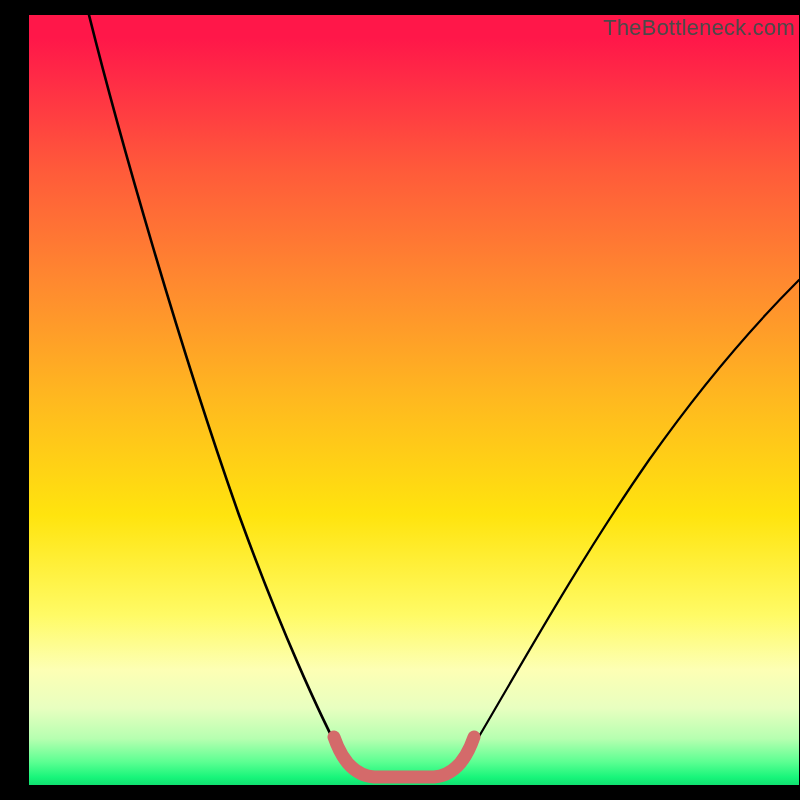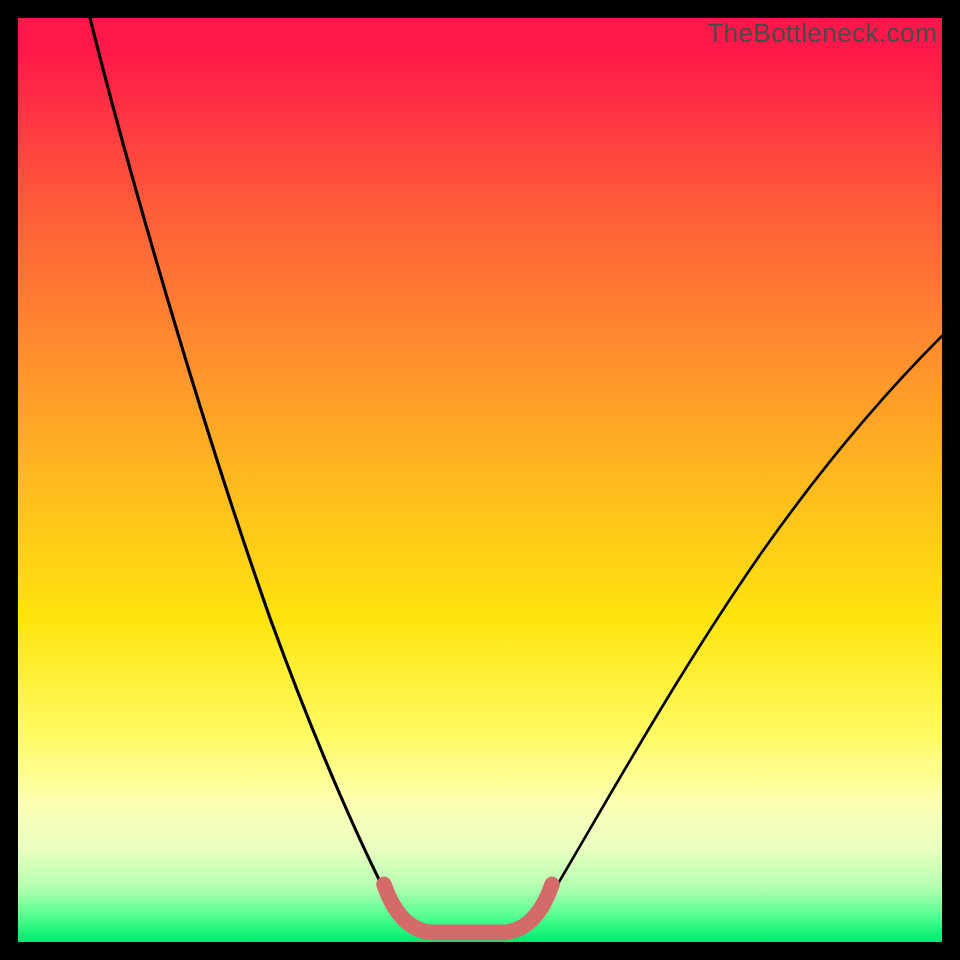--- a/index.html
+++ b/index.html
@@ -6,21 +6,21 @@
     margin: 0;
     padding: 0;
     width: 800px;
     height: 800px;
     background: #000;
     overflow: hidden;
     font-family: Arial, Helvetica, sans-serif;
   }
   .frame {
     position: absolute;
-    left: 15px;
+    left: 29px;
     top: 15px;
     width: 770px;
     height: 714px;
     background: #f9a8d4;
   }
   .gradient {
     position: absolute;
     left: 0;
     top: 0;
     width: 770px;

